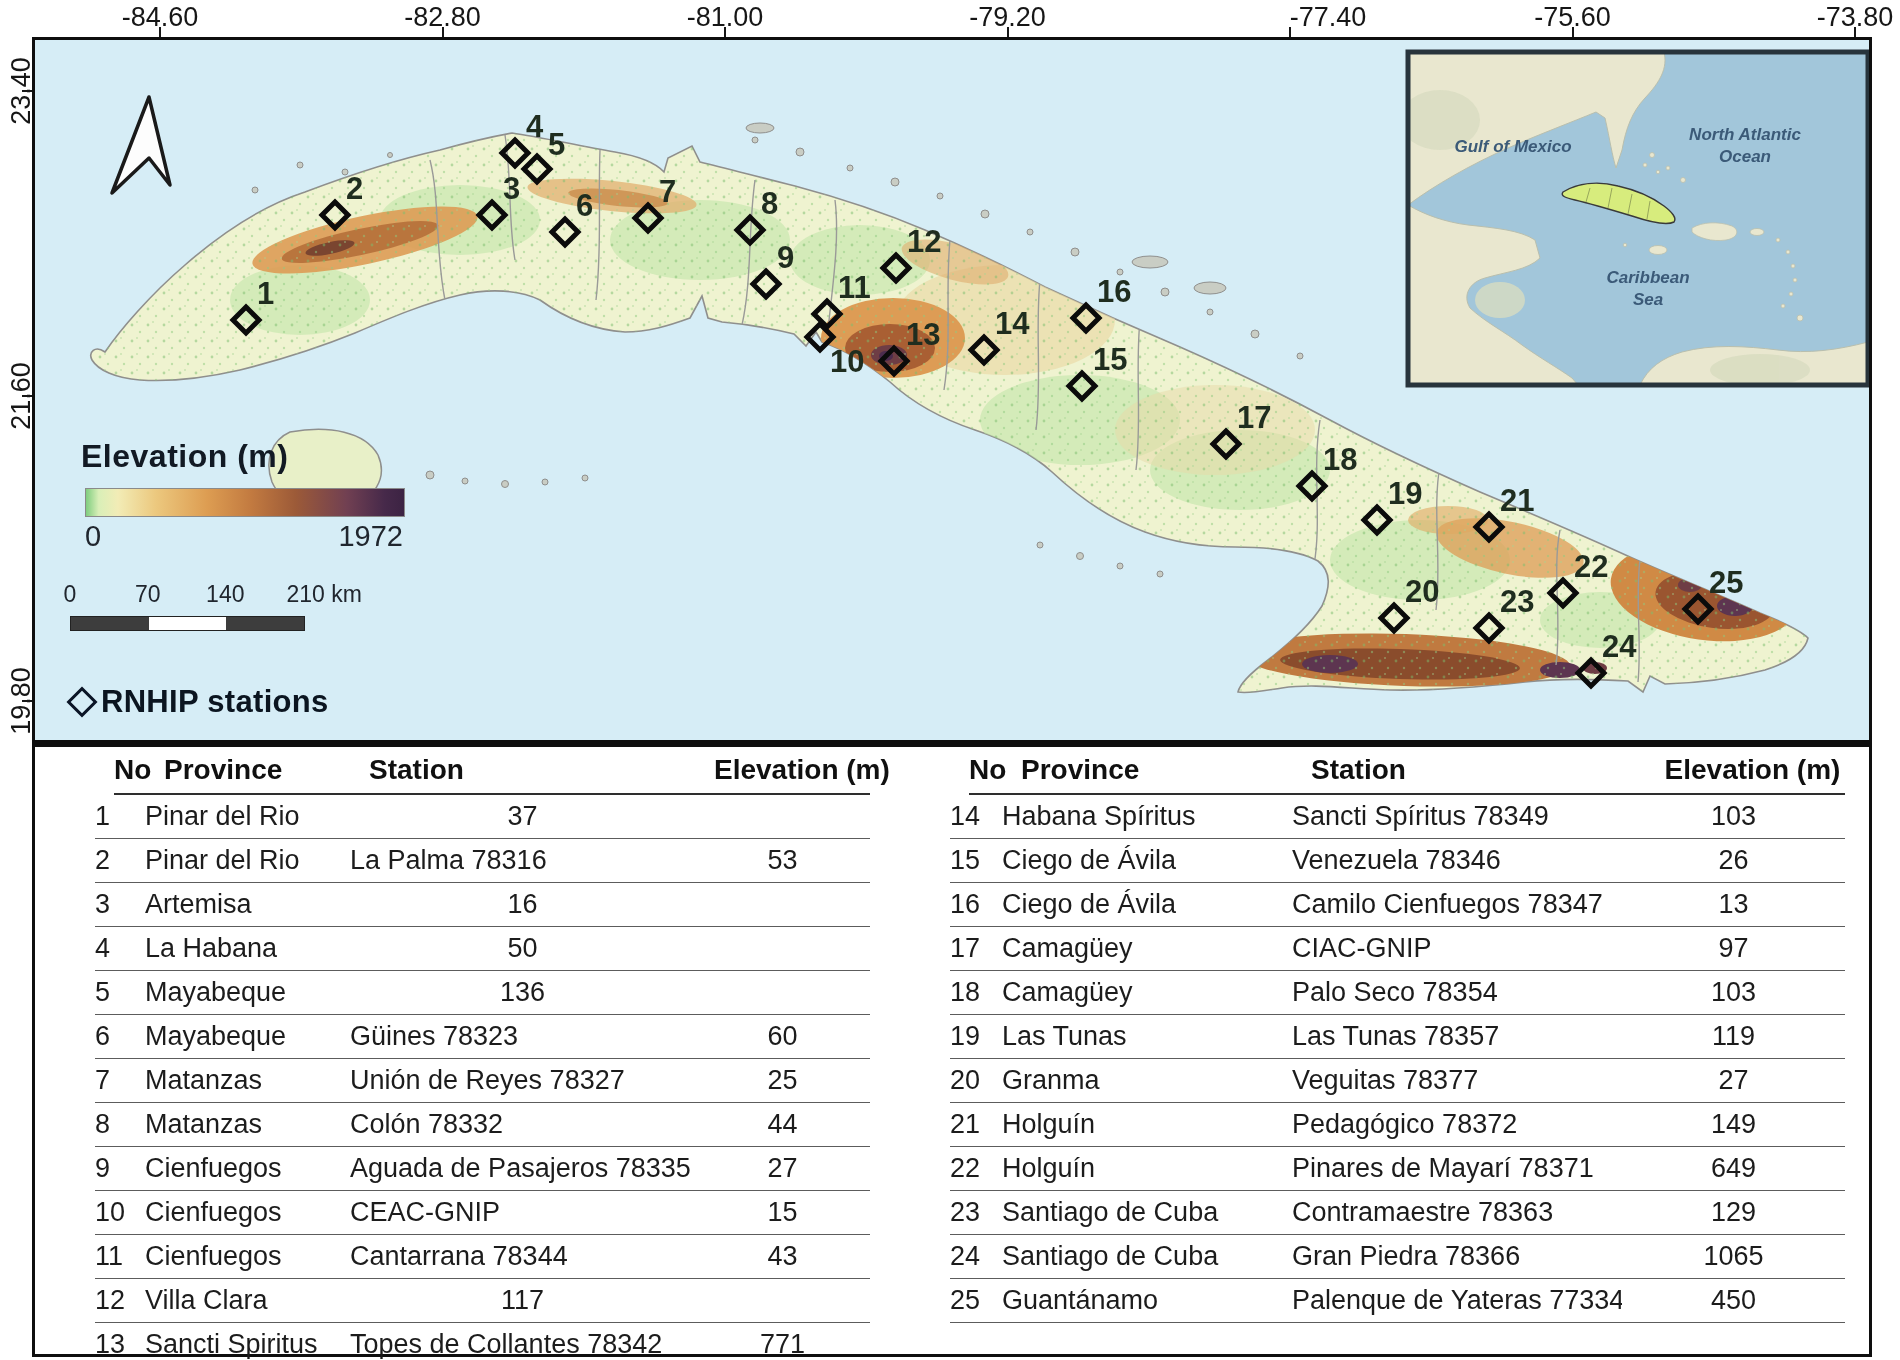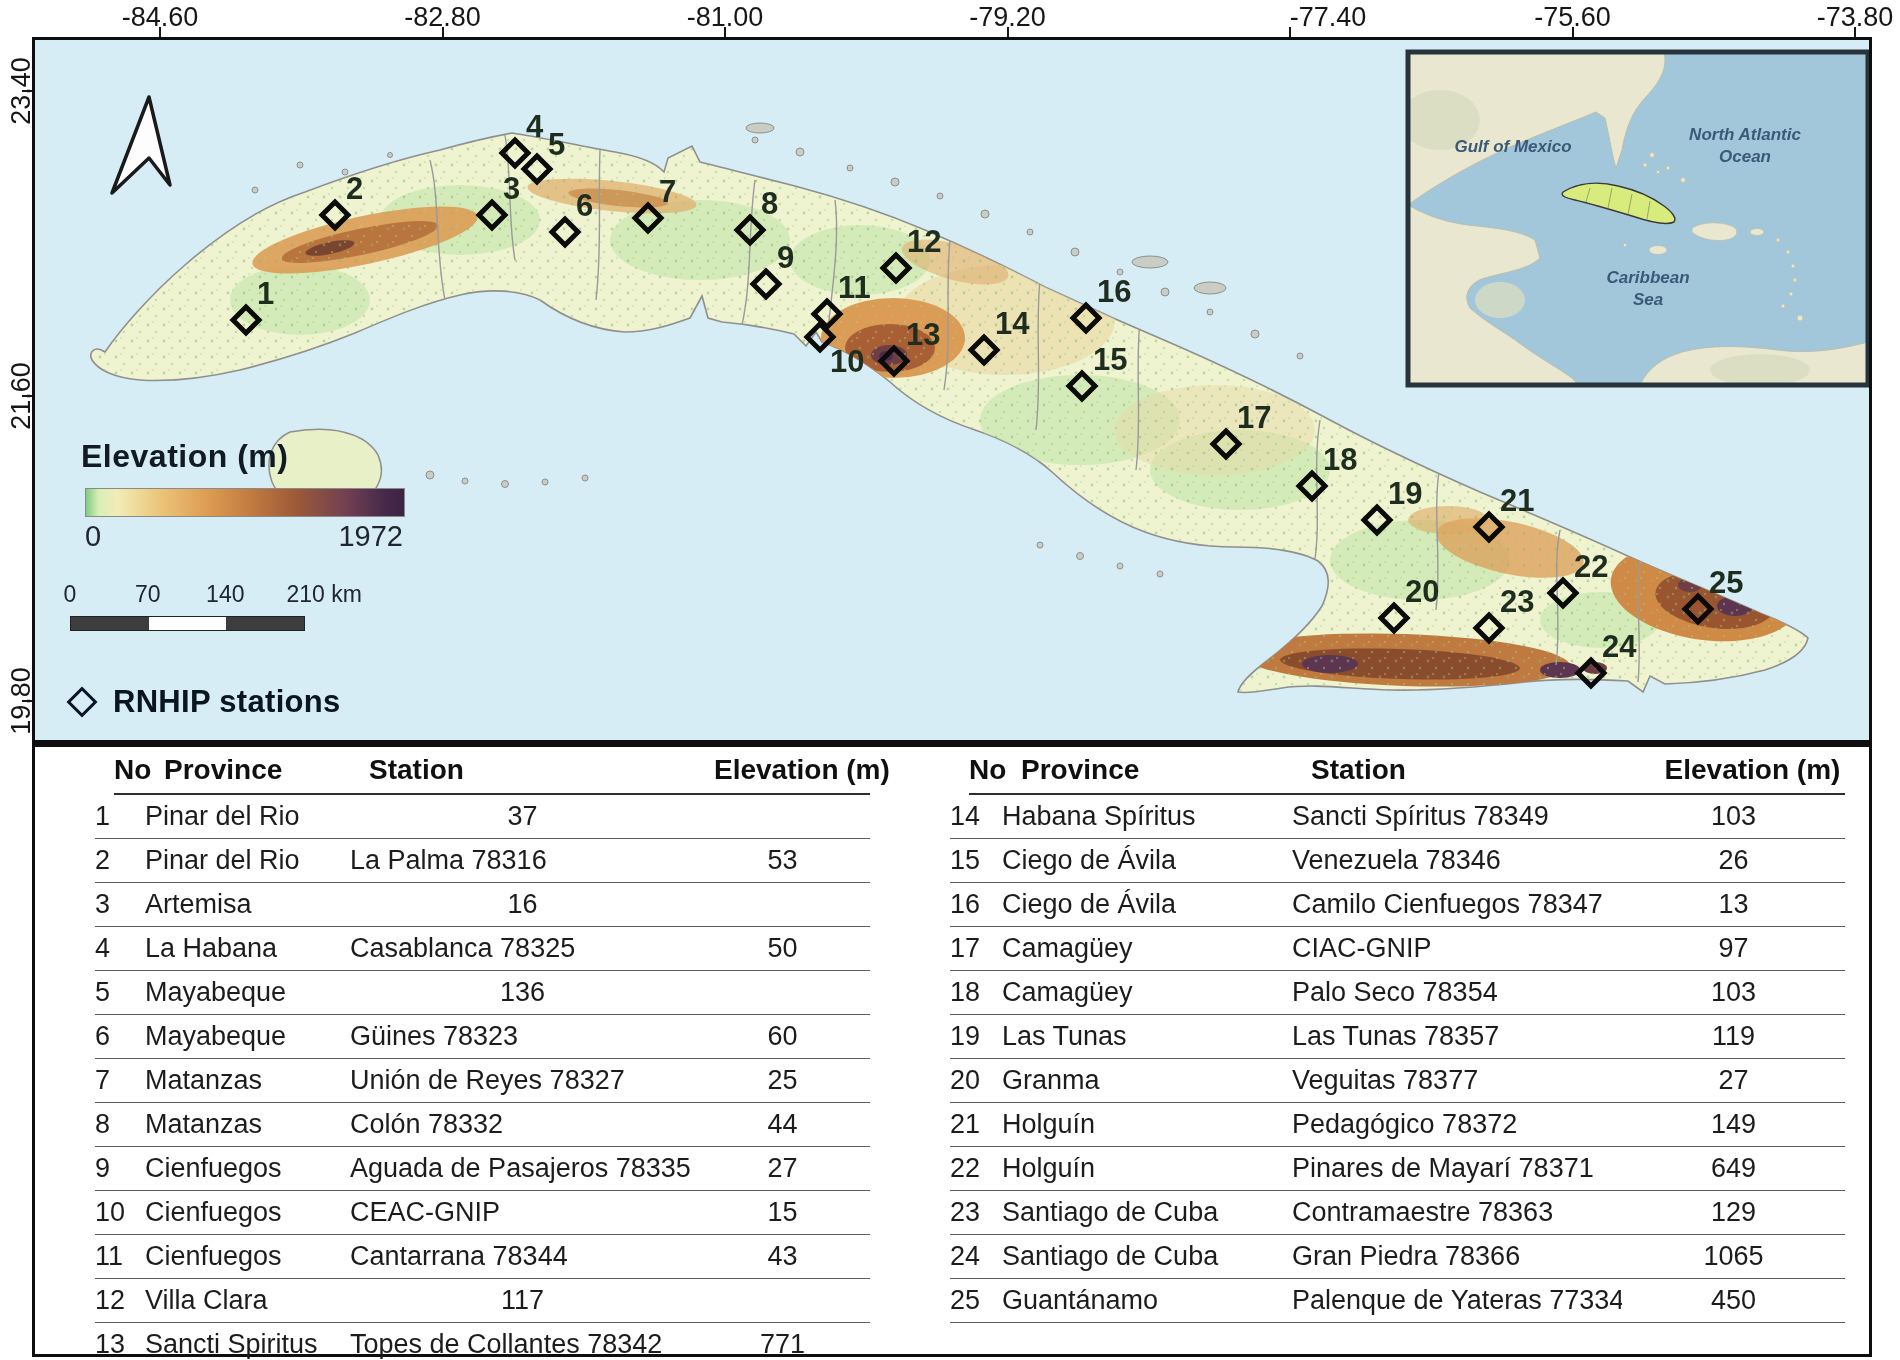--- a/index.html
+++ b/index.html
@@ -30,21 +30,21 @@
               #46294a 94%,#3c2343 100%);}
   .elev-minmax{position:absolute;left:50px;top:480px;width:318px;display:flex;
                justify-content:space-between;font-size:29px;color:#20262e;}
   .scale-labels{position:absolute;left:35px;top:541px;width:233px;height:26px;
                 font-size:23px;color:#20262e;}
   .scale-labels span{position:absolute;transform:translateX(-50%);white-space:nowrap;}
   .scale-bar{position:absolute;left:35px;top:576px;width:233px;height:13px;
              border:1.5px solid #222;display:flex;}
   .scale-bar .seg{height:100%;flex:1;}
   .seg-dark{background:#3d3d3d;} .seg-light{background:#ffffff;}
-  .rnhip{position:absolute;left:36px;top:644px;display:flex;align-items:center;gap:20px;}
+  .rnhip{position:absolute;left:36px;top:644px;display:flex;align-items:center;gap:8px;}
   .rnhip .diamond{width:16px;height:16px;border:3.5px solid #0b1526;
                   transform:rotate(45deg);background:transparent;flex:none;}
   .rnhip .lbl{font-size:31px;font-weight:bold;color:#0b1520;letter-spacing:.3px;}
 
   
   .table-area{position:relative;width:1834px;height:607px;background:#fff;}
   .tbl{position:absolute;top:0;}
   .tbl-left{left:60px;width:775px;}
   .tbl-right{left:915px;width:895px;}
   .t-row{display:grid;height:43px;align-items:center;border-bottom:1.6px solid #5c5c5c;
@@ -390,21 +390,20 @@
             <div class="cell c-elev">53</div>
           </div>
           <div class="t-row">
             <div class="cell">3</div>
             <div class="cell">Artemisa</div>
             <div class="cell c-elev">16</div>
           </div>
           <div class="t-row">
             <div class="cell">4</div>
             <div class="cell">La Habana</div>
-            <div class="cell">Casablanca 78325</div>
             <div class="cell c-elev">50</div>
           </div>
           <div class="t-row">
             <div class="cell">5</div>
             <div class="cell">Mayabeque</div>
             <div class="cell c-elev">136</div>
           </div>
           <div class="t-row">
             <div class="cell">6</div>
             <div class="cell">Mayabeque</div>

